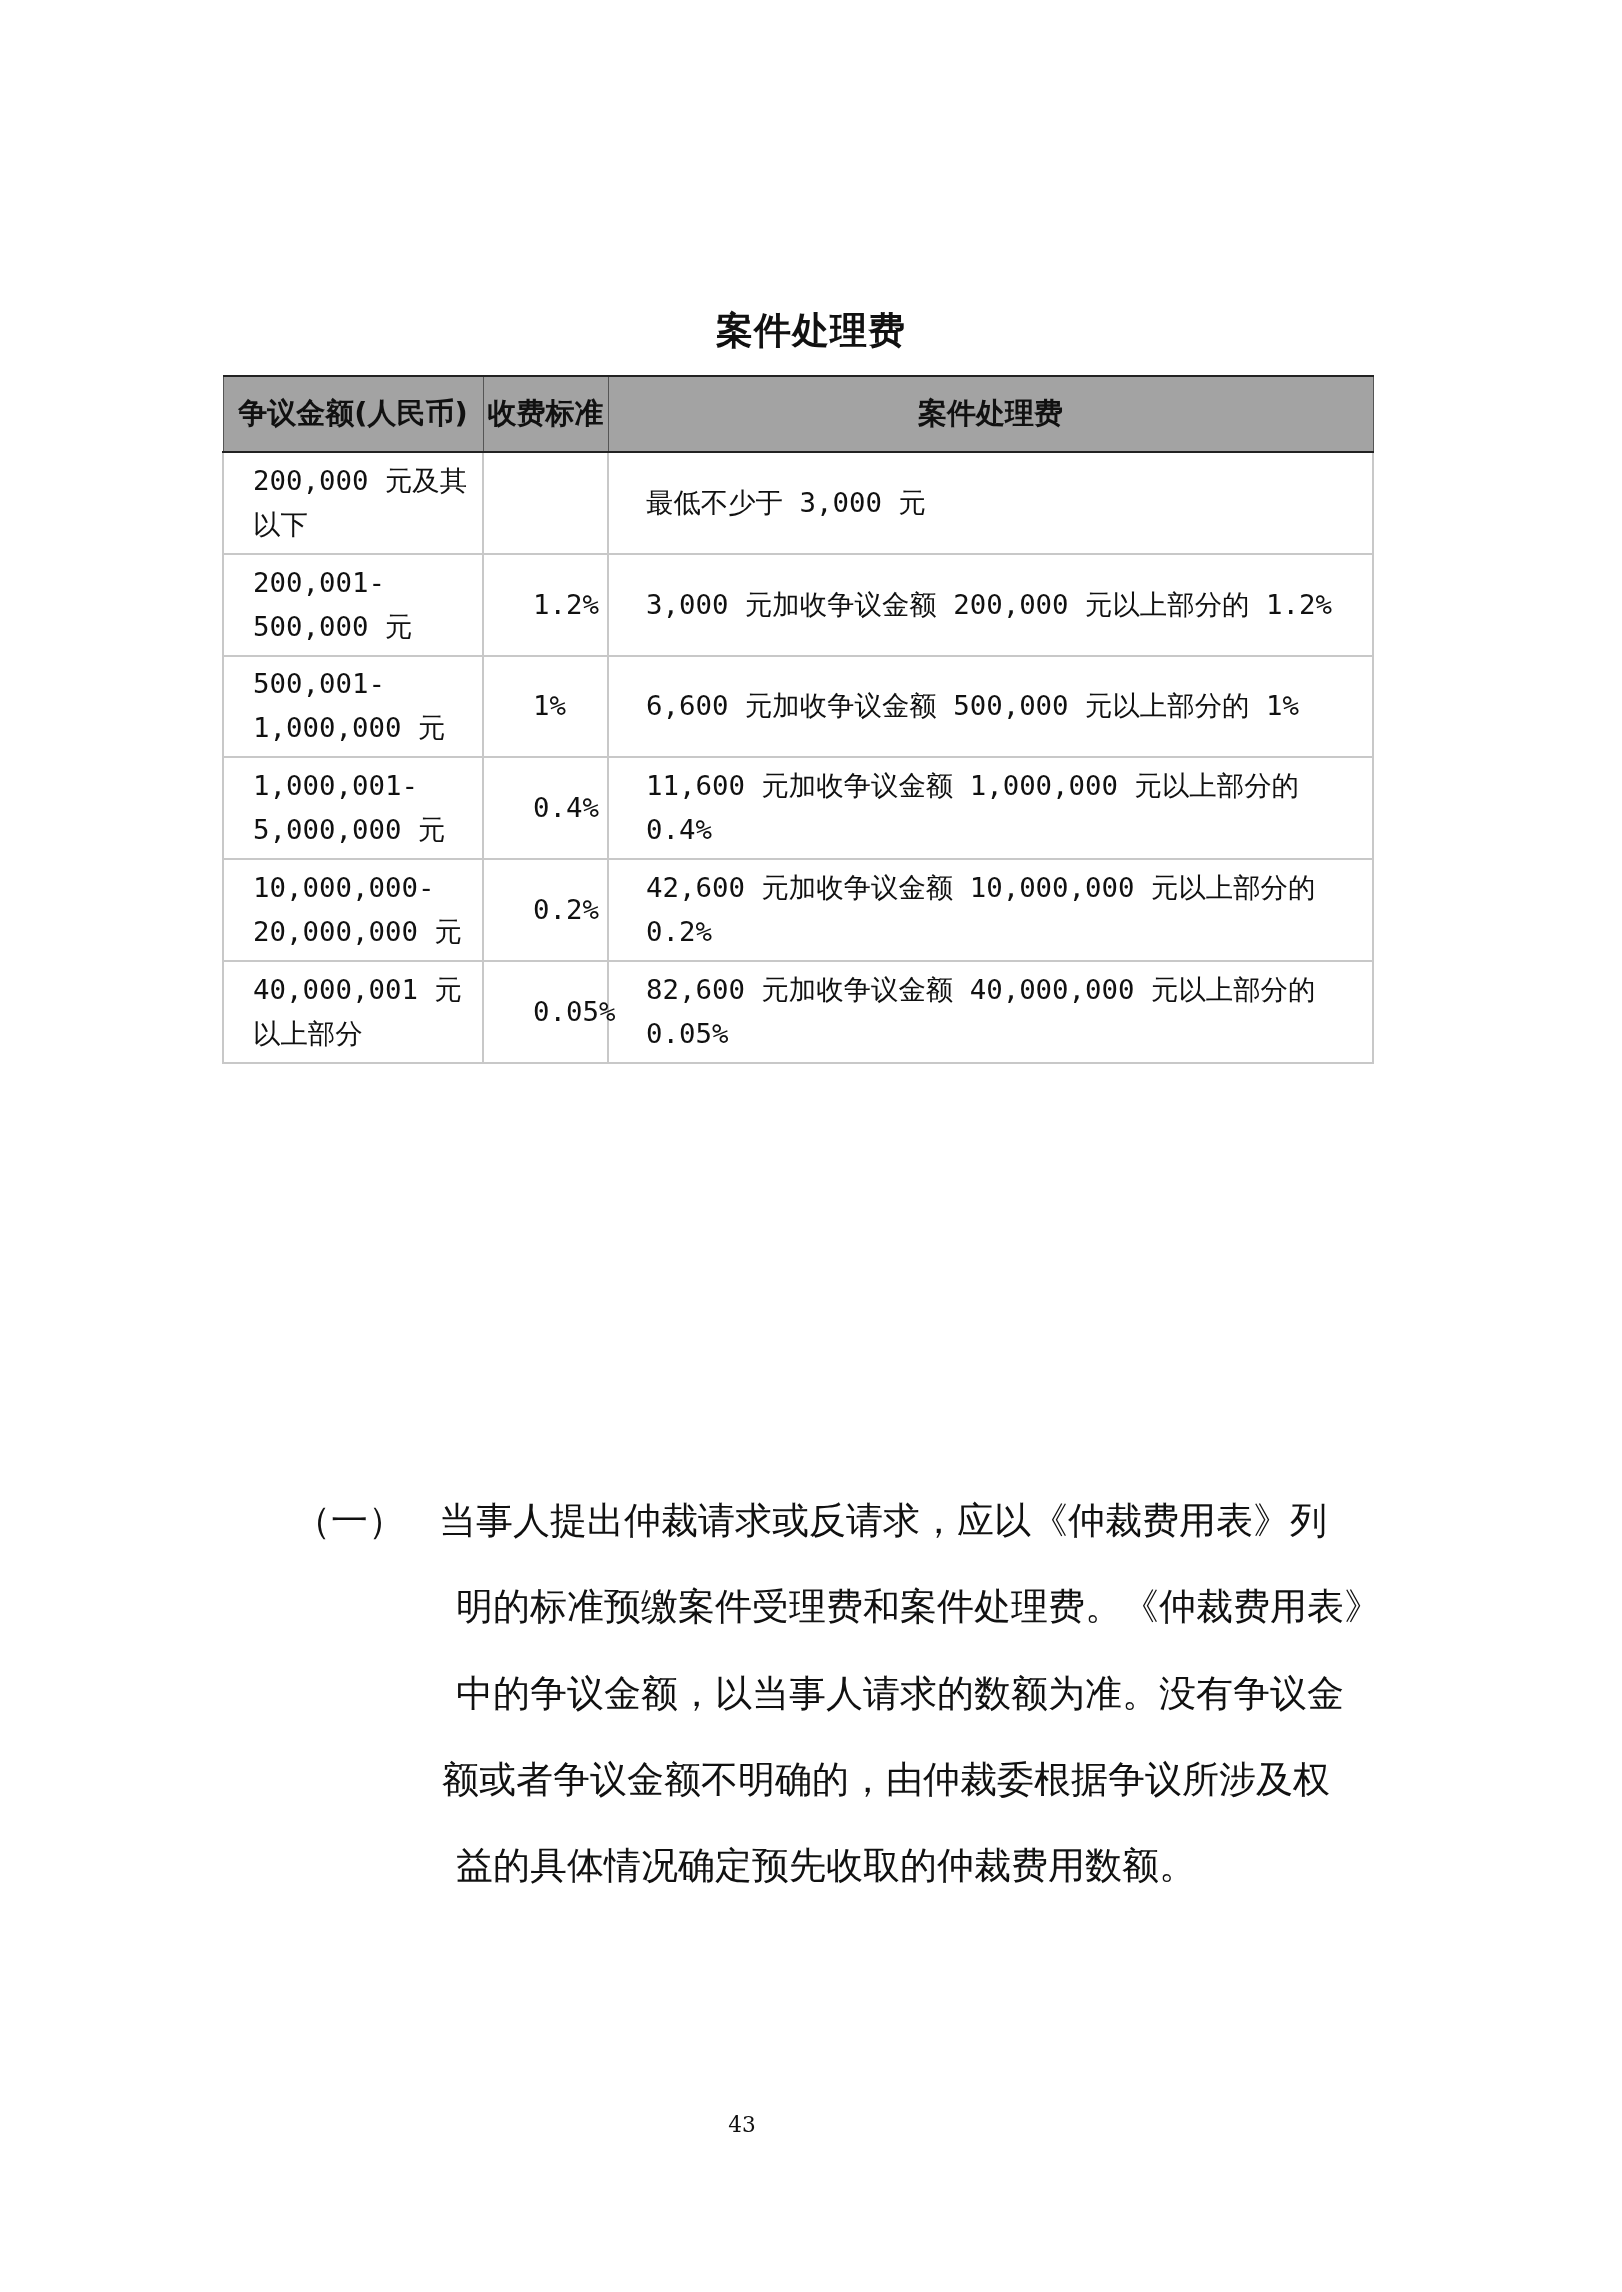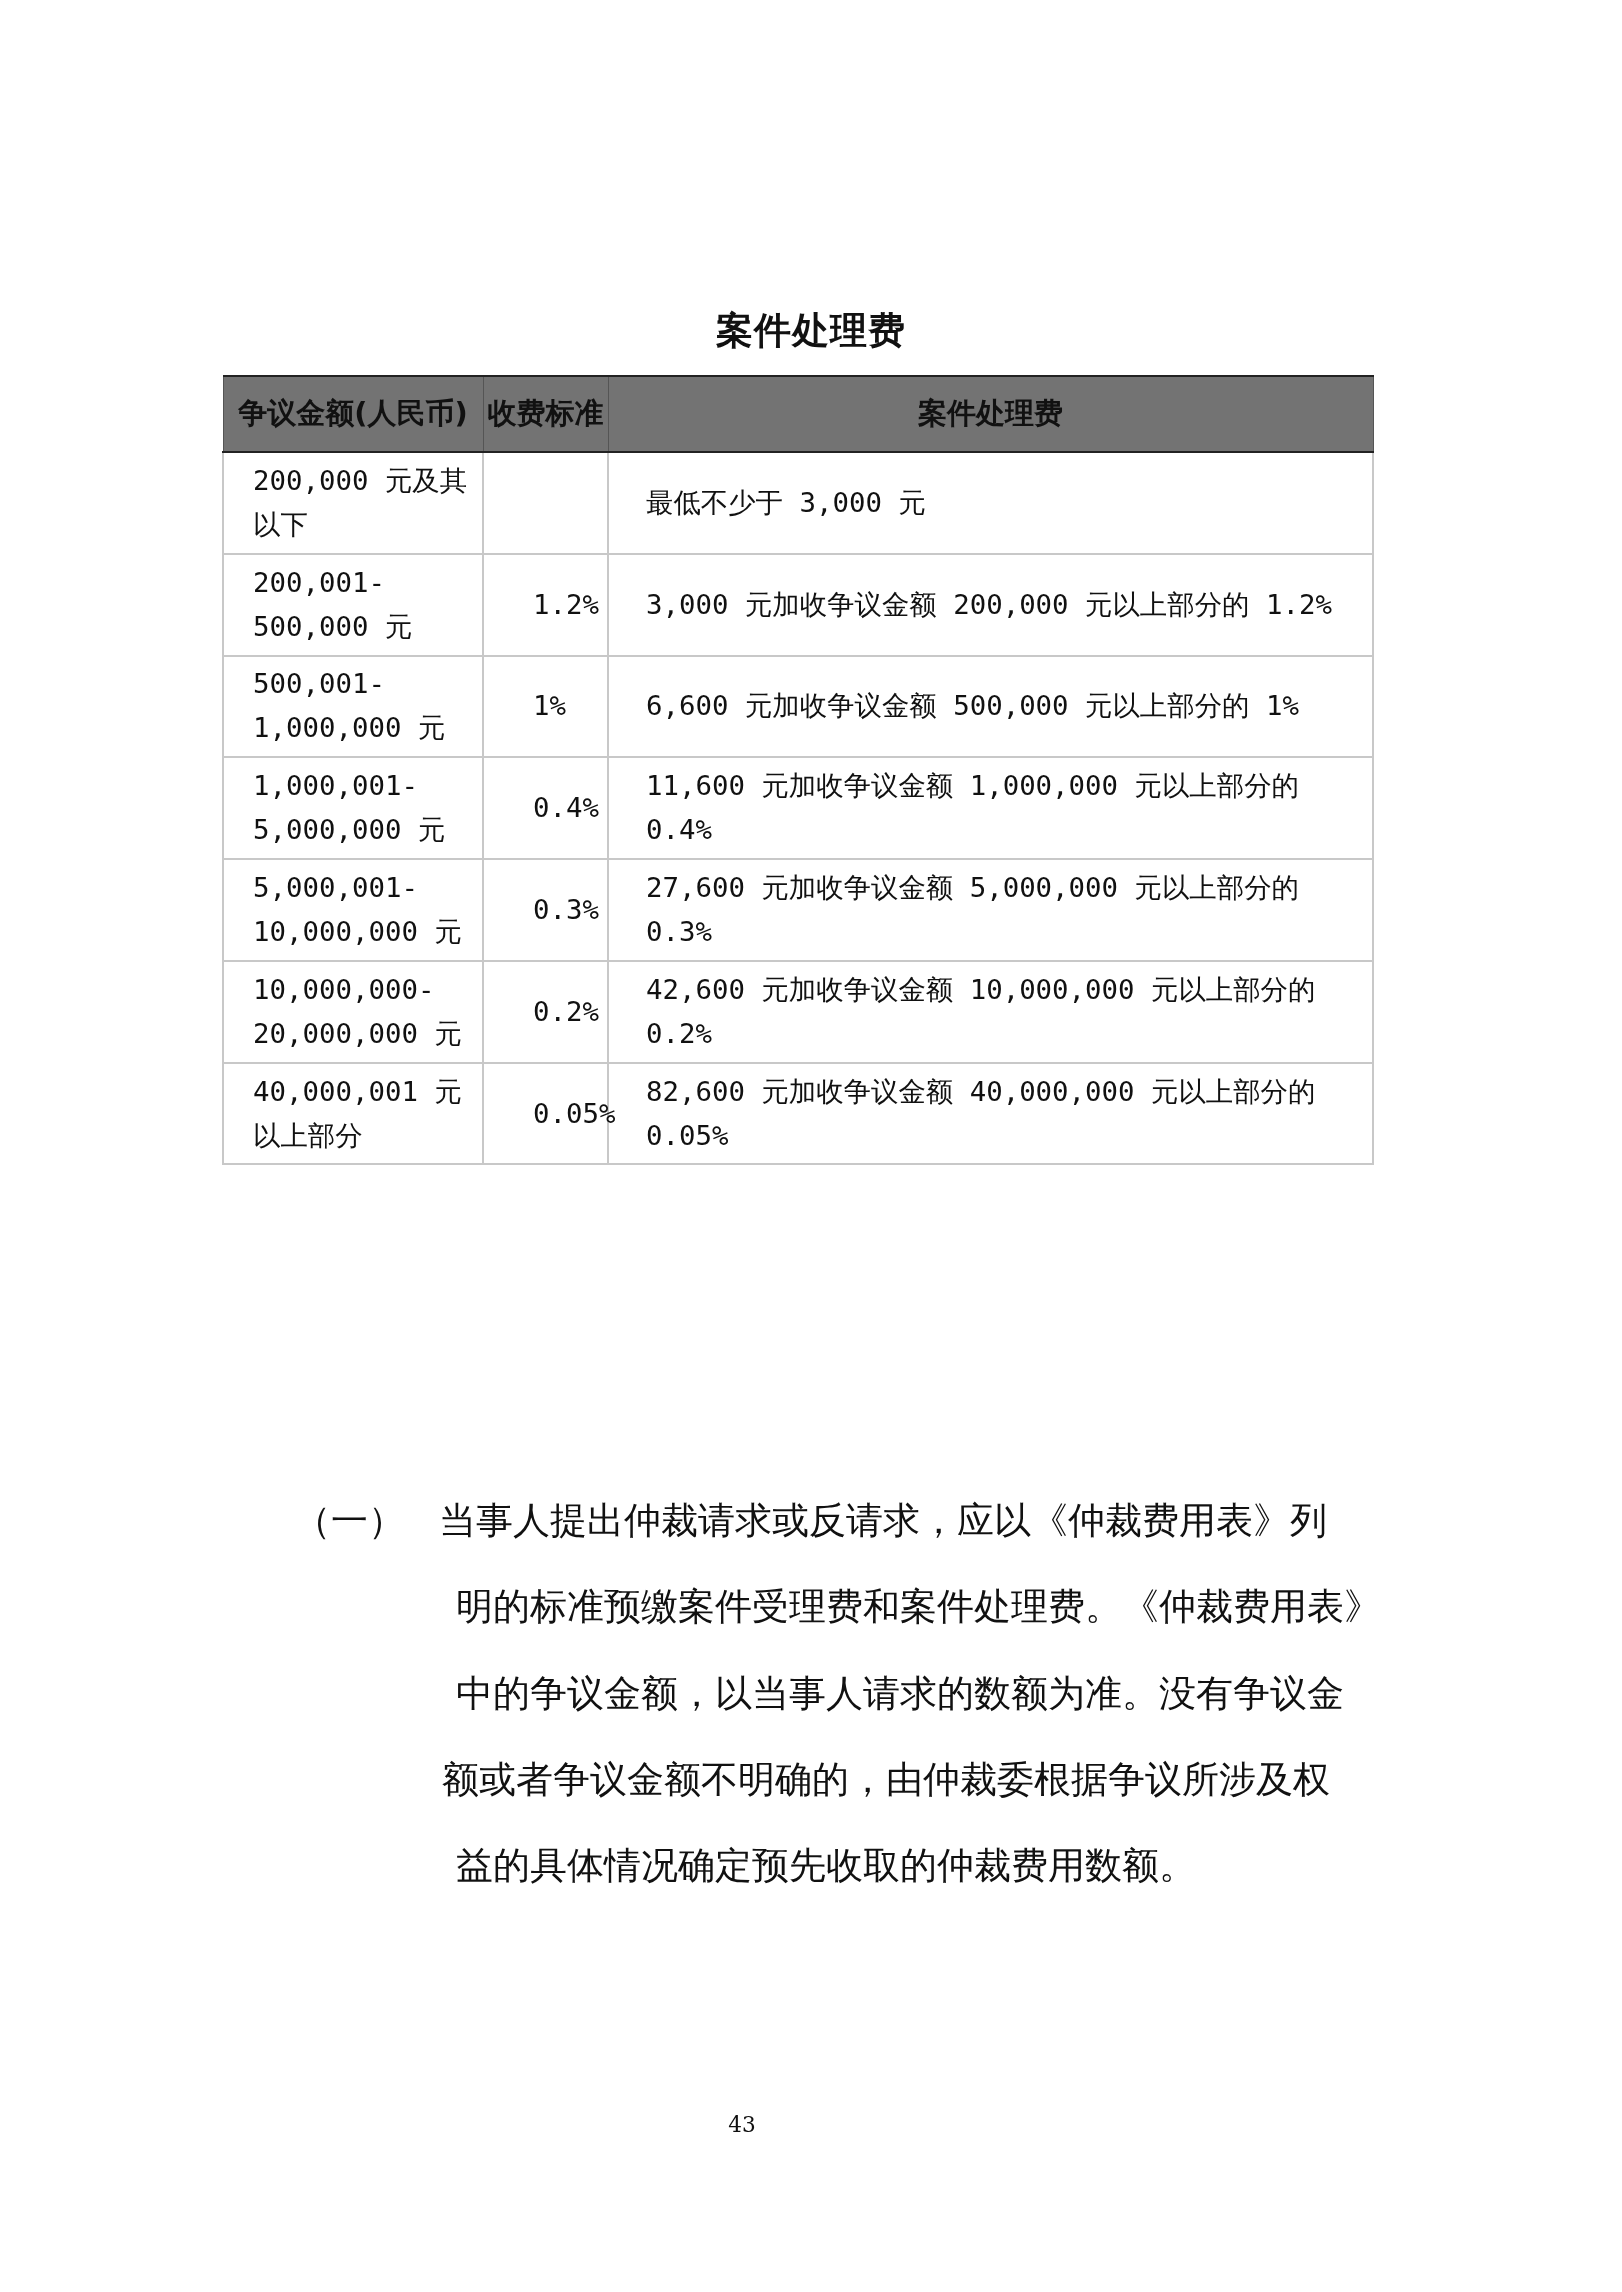--- a/index.html
+++ b/index.html
@@ -10,21 +10,21 @@
   .table-title {
     position: absolute; left: 0; width: 1622px; top: 306px;
     text-align: center; font-size: 37px; font-weight: bold;
     font-family: "DejaVu Sans", sans-serif; letter-spacing: 1px;
   }
   table.fee {
     position: absolute; left: 222px; top: 375px; width: 1150px;
     border-collapse: collapse; table-layout: fixed;
   }
   table.fee th {
-    background: #737373; height: 74px; font-size: 29px; font-weight: bold;
+    background: #a3a3a3; height: 74px; font-size: 29px; font-weight: bold;
     font-family: "DejaVu Sans", sans-serif; text-align: center;
     border-top: 2px solid #222; border-bottom: 2px solid #222;
     border-left: 1px solid #555; border-right: 1px solid #555;
     padding: 0; vertical-align: middle;
   }
   table.fee td {
     border: 2.9px solid #c8c8c8; font-size: 27.4px; line-height: 44px;
     padding: 5.9px 9.8px 5.9px 29px; vertical-align: middle;
     font-family: "DejaVu Sans Mono", "Liberation Mono", monospace;
     letter-spacing: 0px;
@@ -75,25 +75,20 @@
       <td>500,001-1,000,000 元</td>
       <td class="rate">1%</td>
       <td class="fee-col">6,600 元加收争议金额 500,000 元以上部分的 1%</td>
     </tr>
     <tr style="height:74px">
       <td>1,000,001-5,000,000 元</td>
       <td class="rate">0.4%</td>
       <td class="fee-col">11,600 元加收争议金额 1,000,000 元以上部分的 0.4%</td>
     </tr>
     <tr style="height:74px">
-      <td>5,000,001-10,000,000 元</td>
-      <td class="rate">0.3%</td>
-      <td class="fee-col">27,600 元加收争议金额 5,000,000 元以上部分的 0.3%</td>
-    </tr>
-    <tr style="height:74px">
       <td>10,000,000-20,000,000 元</td>
       <td class="rate">0.2%</td>
       <td class="fee-col">42,600 元加收争议金额 10,000,000 元以上部分的 0.2%</td>
     </tr>
     <tr style="height:84px">
       <td>40,000,001 元以上部分</td>
       <td class="rate">0.05%</td>
       <td class="fee-col">82,600 元加收争议金额 40,000,000 元以上部分的 0.05%</td>
     </tr>
   </tbody>

